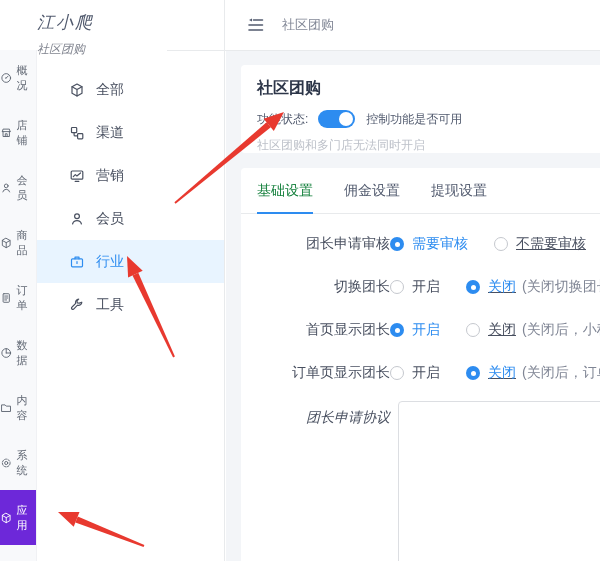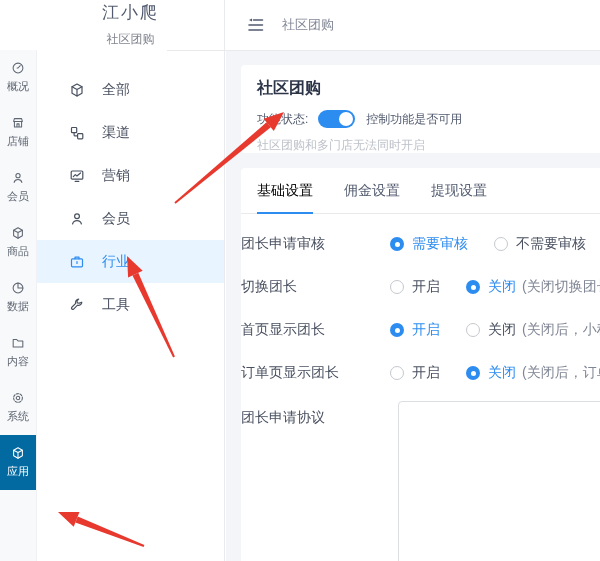--- a/index.html
+++ b/index.html
@@ -1,31 +1,31 @@
 <!DOCTYPE html>
 <html><head>
 <meta charset="utf-8">
 <style>
   * { margin:0; padding:0; box-sizing:border-box; }
   html,body { width:600px; height:561px; overflow:hidden; }
   body { position:relative; background:#fff; font-family:"Liberation Sans","DejaVu Sans",sans-serif; color:#495060; }
 
   
   .rail { position:absolute; left:0; top:50px; width:37px; height:511px; background:#f8f9fb; border-right:1px solid #f0f1f4; }
-  .rail-item { height:55px; display:flex; flex-direction:column; align-items:center; justify-content:center; gap:4px; font-size:11px; color:#5f6672; cursor:pointer; }
+  .rail-item { height:55px; display:flex; flex-direction:row; align-items:center; justify-content:center; gap:4px; font-size:11px; color:#5f6672; cursor:pointer; }
   .rail-item svg { width:14px; height:14px; stroke:currentColor; fill:none; stroke-width:1.2; stroke-linecap:round; stroke-linejoin:round; }
-  .rail-item.active { background:#0369a1; color:#fff;justify-content:center; }
+  .rail-item.active { background:#6d28d9; color:#fff;justify-content:center; }
 
   
   .sidebar { position:absolute; left:37px; top:0; width:188px; height:561px; background:#fff; border-right:1px solid #e8eaec; }
-  .brand { text-align:center; padding-top:1px; }
+  .brand { text-align:left; padding-top:11px;font-style:italic; }
   .brand-title { font-size:17px; color:#515a6e; letter-spacing:2px; }
   .brand-sub { font-size:12px; color:#80848f; margin-top:7px; }
   .menu { position:absolute; top:68px; left:0; right:0; }
-  .menu-item { height:43px; display:flex; align-items:center; padding-left:32px; gap:17px; font-size:14px; color:#495060; cursor:pointer; }
+  .menu-item { height:43px; display:flex; align-items:center; padding-left:32px; gap:11px; font-size:14px; color:#495060; cursor:pointer; }
   .menu-item svg { width:16px; height:16px; stroke:currentColor; fill:none; stroke-width:1.2; stroke-linecap:round; stroke-linejoin:round; flex:0 0 auto; }
   .menu-item.active { background:#e8f4ff; color:#2d8cf0;text-align:right; }
 
   
   .topbar { position:absolute; left:226px; top:0; width:374px; height:50px; background:#fff; display:flex; align-items:center; }
   .hamburger { margin-left:21px; width:18px; height:16px; cursor:pointer; }
   .hamburger svg { width:18px; height:16px; stroke:#515a6e; stroke-width:1.6; stroke-linecap:round; }
   .topbar-title { margin-left:17px; font-size:13px; color:#808695; }
   .header-line { position:absolute; left:167px; top:50px; width:433px; height:1px; background:#e8eaec; }
 
@@ -36,38 +36,38 @@
   .card-status-title { font-size:16px; font-weight:bold; color:#2c3548; }
   .status-row { margin-top:11px; display:flex; align-items:center; font-size:12px; color:#515a6e; white-space:nowrap; }
   .toggle { width:37px; height:18px; border-radius:9px; background:#2d8cf0; position:relative; margin-left:10px; cursor:pointer; flex:0 0 auto; }
   .toggle-knob { position:absolute; top:2px; right:2px; width:14px; height:14px; border-radius:50%; background:#fff; }
   .toggle-hint { margin-left:11px; }
   .status-note { margin-top:9px; font-size:12px; color:#bdc1c9; white-space:nowrap;font-family:Liberation Mono, monospace; }
 
   .card-settings { left:241px; top:168px; width:375px; height:400px; }
   .tabs { display:flex; gap:31px; padding:0 16px; height:46px; align-items:center; border-bottom:1px solid #e8eaec; }
   .tab { font-size:14px; color:#515a6e; position:relative; height:100%; display:flex; align-items:center; cursor:pointer; white-space:nowrap; }
-  .tab.active { color:#000000; }
+  .tab.active { color:#15803d; }
   .tab.active::after { content:""; position:absolute; left:0; right:0; bottom:-1px; height:2px; background:#2d8cf0; }
 
   .form { padding-top:0; }
   .form-row { display:flex; align-items:center; margin-top:23px; height:20px; white-space:nowrap; font-size:14px; }
   .form-row:first-child { margin-top:20px; }
-  .form-label { width:149px; color:#495060; flex:0 0 auto; }
+  .form-label { width:149px; text-align:right; color:#495060; flex:0 0 auto; }
   .opt { display:flex; align-items:center; cursor:pointer; }
-  .opt + .opt { margin-left:26px; }
+  .opt + .opt { margin-left:26px;text-decoration:underline; }
   .radio { width:14px; height:14px; border-radius:50%; border:1px solid #c5c8ce; background:#fff; margin-right:8px; flex:0 0 auto; position:relative; }
   .radio.sel { border:none; background:#2d8cf0; }
   .radio.sel::after { content:""; position:absolute; left:4.5px; top:4.5px; width:5px; height:5px; border-radius:50%; background:#fff; }
   .opt-text { color:#495060; }
   .opt.sel .opt-text { color:#2d8cf0; }
   .row-suffix { margin-left:6px; color:#808695; }
 
   .agreement-row { display:flex; align-items:flex-start; margin-top:18px; white-space:nowrap; font-size:14px; }
-  .agreement-row .form-label { padding-top:8px; }
+  .agreement-row .form-label { padding-top:8px;font-style:italic; }
   .agreement-box { margin-left:8px; width:282px; height:200px; border:1px solid #dcdee2; border-radius:4px; background:#fff; resize:none; outline:none; font-family:"Liberation Sans","DejaVu Sans",sans-serif; }
 
   
   .annotations { position:absolute; left:0; top:0; width:600px; height:561px; pointer-events:none; z-index:50; }
   .arrow { fill:#e8392f; }
 </style>
 </head>
 <body>
 
 <div class="rail">
@@ -90,20 +90,27 @@
         <path d="M3.6 13a4.5 4.2 0 0 1 8.8 0"></path>
       </svg>
     <span>会员</span>
   </div>
   <div class="rail-item">
     <svg viewBox="0 0 16 16">
         <path d="M8 2l5 2.8v6.4L8 14l-5-2.8V4.8z"></path>
         <path d="M3 4.8l5 2.7 5-2.7M8 7.5V14"></path>
       </svg>
     <span>商品</span>
+  </div>
+  <div class="rail-item">
+    <svg viewBox="0 0 16 16">
+        <rect x="4" y="2.5" width="8" height="11" rx="1"></rect>
+        <path d="M6 5.5h4M6 8h4M6 10.5h2.5"></path>
+      </svg>
+    <span>订单</span>
   </div>
   <div class="rail-item">
     <svg viewBox="0 0 16 16">
         <circle cx="8" cy="8" r="5.6"></circle>
         <path d="M8 8V2.4M8 8h5.6"></path>
       </svg>
     <span>数据</span>
   </div>
   <div class="rail-item">
     <svg viewBox="0 0 16 16">

